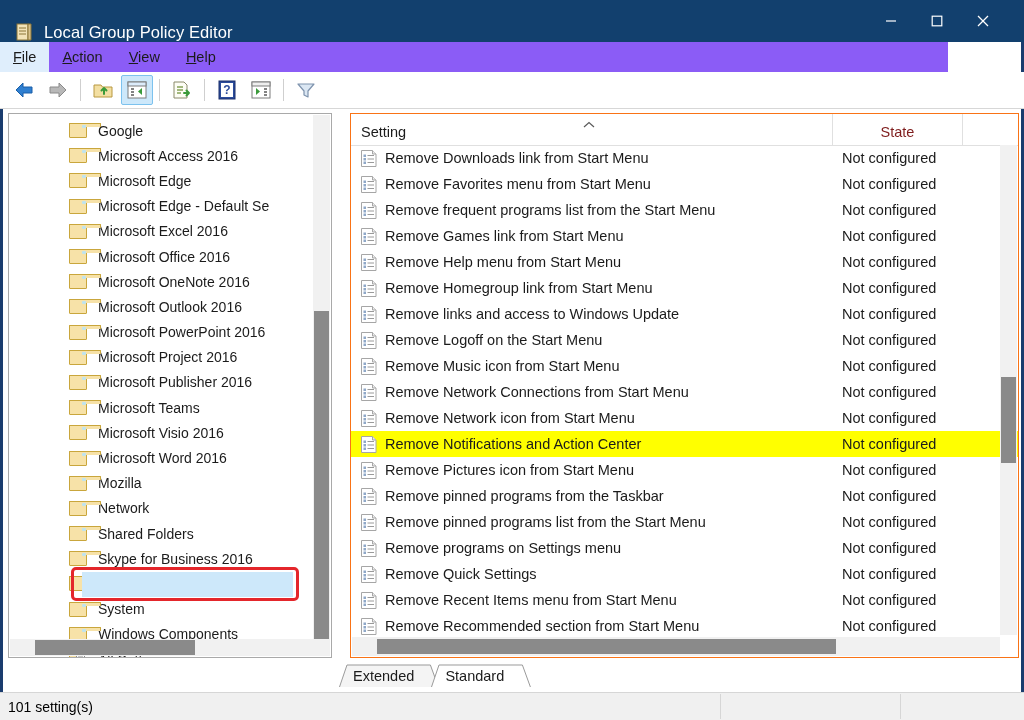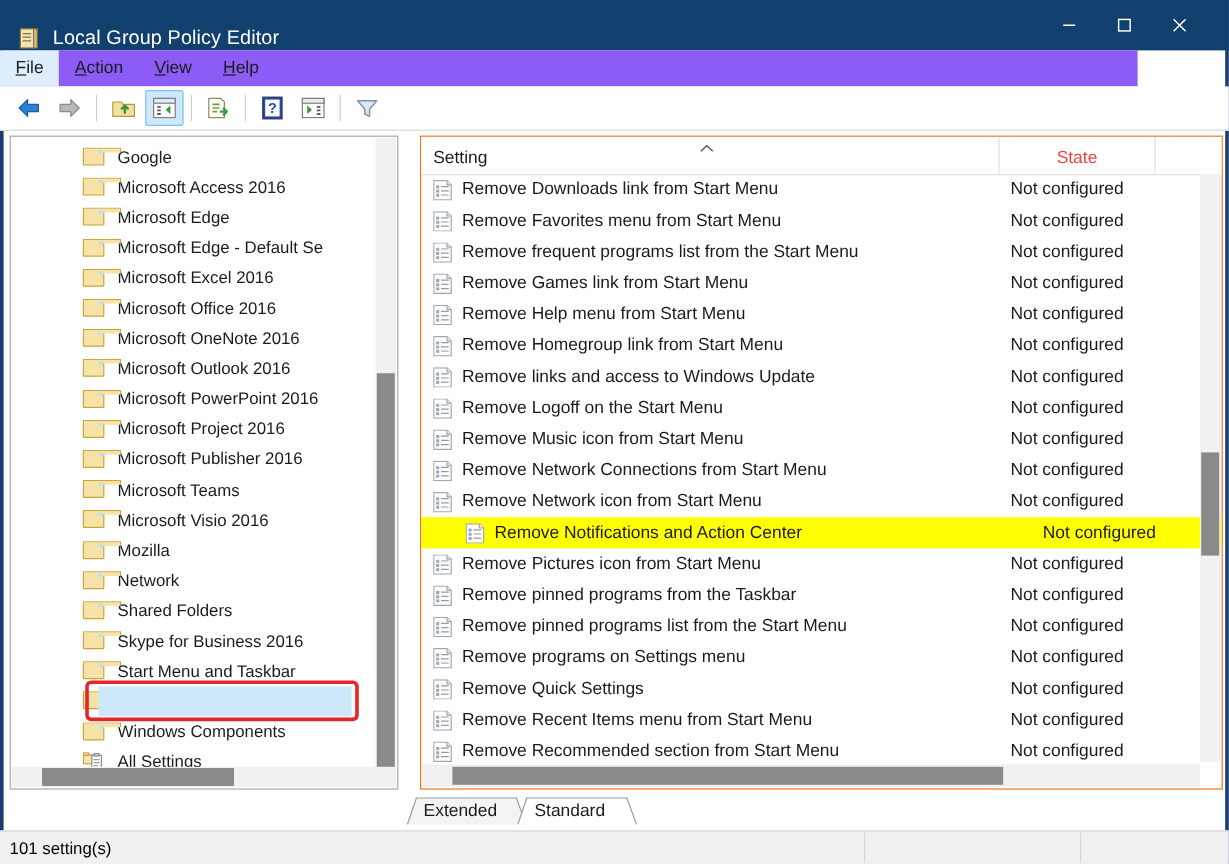--- a/index.html
+++ b/index.html
@@ -151,21 +151,21 @@
     background: #ffffff; border-bottom: 1px solid #e0e0e0;
     display: flex; align-items: flex-end;
   }
   .col-setting {
     width: 481px; box-sizing: border-box;
     font-size: 14.5px; color: #1b1b1b; padding: 0 0 5px 10px;
     position: relative; height: 31px; display: flex; align-items: flex-end;
   }
   .col-state {
     width: 130px; box-sizing: border-box; border-left: 1px solid #e0e0e0;
-    font-size: 14.5px; color: #ef4444; height: 31px;
+    font-size: 14.5px; color: #7f1d1d; height: 31px;
     display: flex; align-items: flex-end; justify-content: center; padding-bottom: 5px;
   }
   .col-pad { flex: 1; border-left: 1px solid #e0e0e0; height: 31px; }
   .sort-chev {
     position: absolute; left: 232px; top: 2px; width: 12px; height: 8px;
   }
   .list-body {
     position: absolute; left: 0; top: 31px; right: 0; bottom: 22px;
     overflow: hidden;
   }
@@ -475,20 +475,31 @@
         </div>
         <div class="tree-row">
           <span class="chev"><svg width="10" height="10" viewBox="0 0 10 10">
               <path d="M3 1.5 L7 5 L3 8.5" fill="none" stroke="#6b6b6b" stroke-width="1.3"></path>
             </svg></span>
           <span class="folder">
             <span class="back"></span>
             <span class="tab"></span>
             <span class="shine"></span>
           </span>
+          <span class="lbl">Microsoft Word 2016</span>
+        </div>
+        <div class="tree-row">
+          <span class="chev"><svg width="10" height="10" viewBox="0 0 10 10">
+              <path d="M3 1.5 L7 5 L3 8.5" fill="none" stroke="#6b6b6b" stroke-width="1.3"></path>
+            </svg></span>
+          <span class="folder">
+            <span class="back"></span>
+            <span class="tab"></span>
+            <span class="shine"></span>
+          </span>
           <span class="lbl">Mozilla</span>
         </div>
         <div class="tree-row">
           <span class="chev"><svg width="10" height="10" viewBox="0 0 10 10">
               <path d="M3 1.5 L7 5 L3 8.5" fill="none" stroke="#6b6b6b" stroke-width="1.3"></path>
             </svg></span>
           <span class="folder">
             <span class="back"></span>
             <span class="tab"></span>
             <span class="shine"></span>
@@ -736,21 +747,21 @@
               <rect x="2.5" y="4.5" width="2.5" height="2.5" fill="#8fa8c8"></rect>
               <rect x="2.5" y="8" width="2.5" height="2.5" fill="#8fa8c8"></rect>
               <rect x="2.5" y="11.5" width="2.5" height="2.5" fill="#8fa8c8"></rect>
               <line x1="6.5" y1="5.5" x2="13" y2="5.5" stroke="#9a9a9a"></line>
               <line x1="6.5" y1="9" x2="13" y2="9" stroke="#9a9a9a"></line>
               <line x1="6.5" y1="12.5" x2="13" y2="12.5" stroke="#9a9a9a"></line>
             </svg></span>
           <span class="lname">Remove Network icon from Start Menu</span>
           <span class="lstate">Not configured</span>
         </div>
-        <div class="lrow hl" style="background: rgb(255, 255, 0); padding-left: 27px;">
+        <div class="lrow hl" style="background: rgb(255, 255, 0);">
           <span class="licon"><svg width="16" height="17" viewBox="0 0 16 17">
               <path d="M0.5 0.5 h11 l3.5 3.5 v12.5 h-14.5 z" fill="#ffffff" stroke="#a6a6a6"></path>
               <path d="M11.5 0.5 v3.5 h3.5" fill="#ededed" stroke="#a6a6a6"></path>
               <rect x="2.5" y="4.5" width="2.5" height="2.5" fill="#8fa8c8"></rect>
               <rect x="2.5" y="8" width="2.5" height="2.5" fill="#8fa8c8"></rect>
               <rect x="2.5" y="11.5" width="2.5" height="2.5" fill="#8fa8c8"></rect>
               <line x1="6.5" y1="5.5" x2="13" y2="5.5" stroke="#9a9a9a"></line>
               <line x1="6.5" y1="9" x2="13" y2="9" stroke="#9a9a9a"></line>
               <line x1="6.5" y1="12.5" x2="13" y2="12.5" stroke="#9a9a9a"></line>
             </svg></span>

